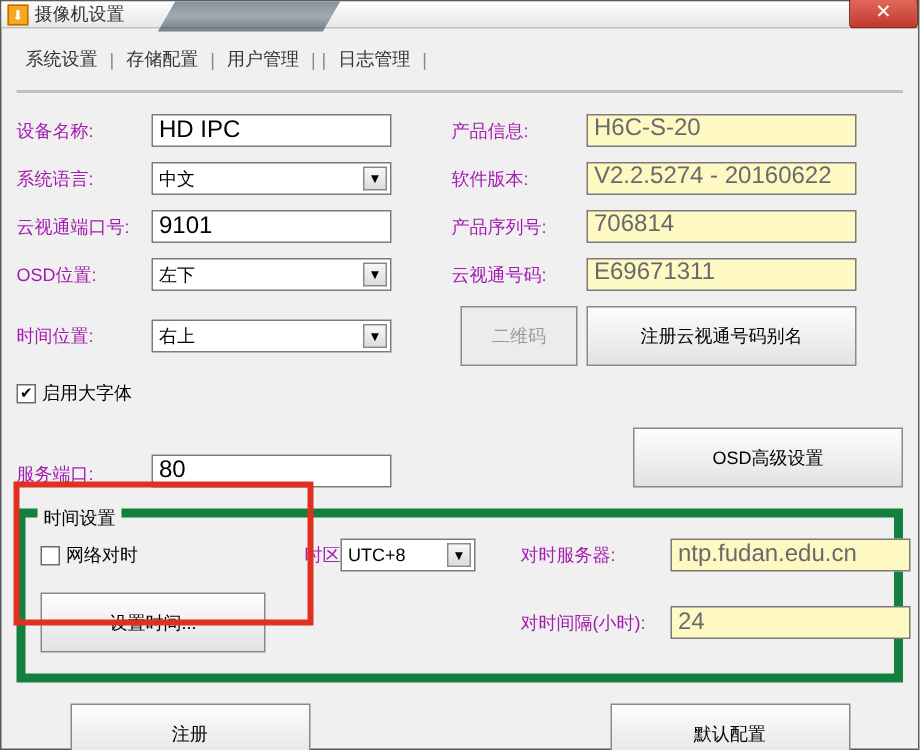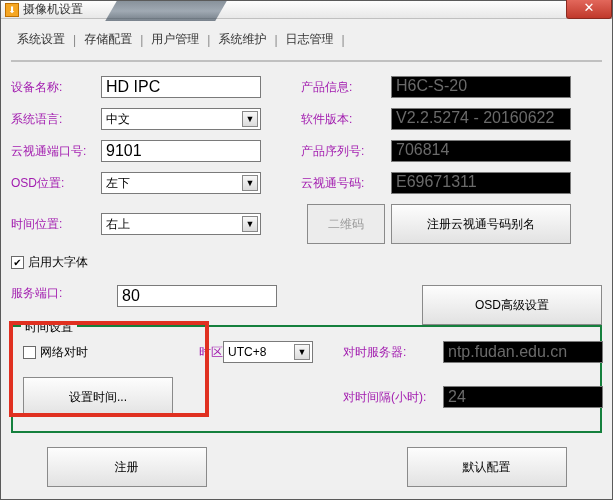--- a/index.html
+++ b/index.html
@@ -94,21 +94,21 @@
   input[type="text"], .text-ro {
     height: 22px;
     border: 1px solid #7a7a7a;
     background: #fff;
     padding: 0 4px;
     font-family: inherit;
     font-size: 16px;
     width: 100%;
   }
   .text-ro.disabled, input.disabled {
-    background: #000000;
+    background: #fef9c3;
     color: #6a6a6a;
   }
   .select {
     height: 22px;
     border: 1px solid #7a7a7a;
     background: #fff;
     display: flex;
     align-items: center;
     justify-content: space-between;
     padding: 0 2px 0 4px;
@@ -145,39 +145,40 @@
   }
   .chk .box {
     width: 13px; height: 13px;
     border: 1px solid #6a6a6a;
     background: #fff;
     font-size: 10px;
     line-height: 11px;
     text-align: center;
   }
   .group {
-    border: 2px solid #15803d;
+    border: 6px solid #15803d;
+    margin-top: 14px;
     padding: 14px 10px 14px 10px;
     position: relative;
   }
   .group-title {
     position: absolute;
     top: -8px; left: 8px;
     background: #f0f0f0;
     padding: 0 4px;
   }
   .highlight {
     position: absolute;
     border: 4px solid #e03020;
     pointer-events: none;
   }
   .row2 {
     display: flex;
-    align-items: flex-start;
-    gap: 24px;
+    align-items: flex-end;
+    gap: 8px;
     margin-top: 14px;
   }
   .bottom-btns {
     display: flex;
     justify-content: flex-end;
     gap: 14px;
     padding: 10px 18px 0 0;
     border-top: 1px solid #c8c8c8;
     margin-top: 14px;
   }
@@ -201,21 +202,20 @@
 
   <div class="client">
 
     <div class="tabs">
       <span class="tab active">系统设置</span>
         <span class="tab-sep">|</span>
       <span class="tab">存储配置</span>
         <span class="tab-sep">|</span>
       <span class="tab">用户管理</span>
         <span class="tab-sep">|</span>
-      <span class="tab">系统维护</span>
         <span class="tab-sep">|</span>
       <span class="tab">日志管理</span>
         <span class="tab-sep">|</span>
     </div>
     <div class="tab-underline"></div>
 
     <div class="form-grid">
 
       <div class="lbl">设备名称:</div>
       <input type="text" value="HD IPC" style="">

